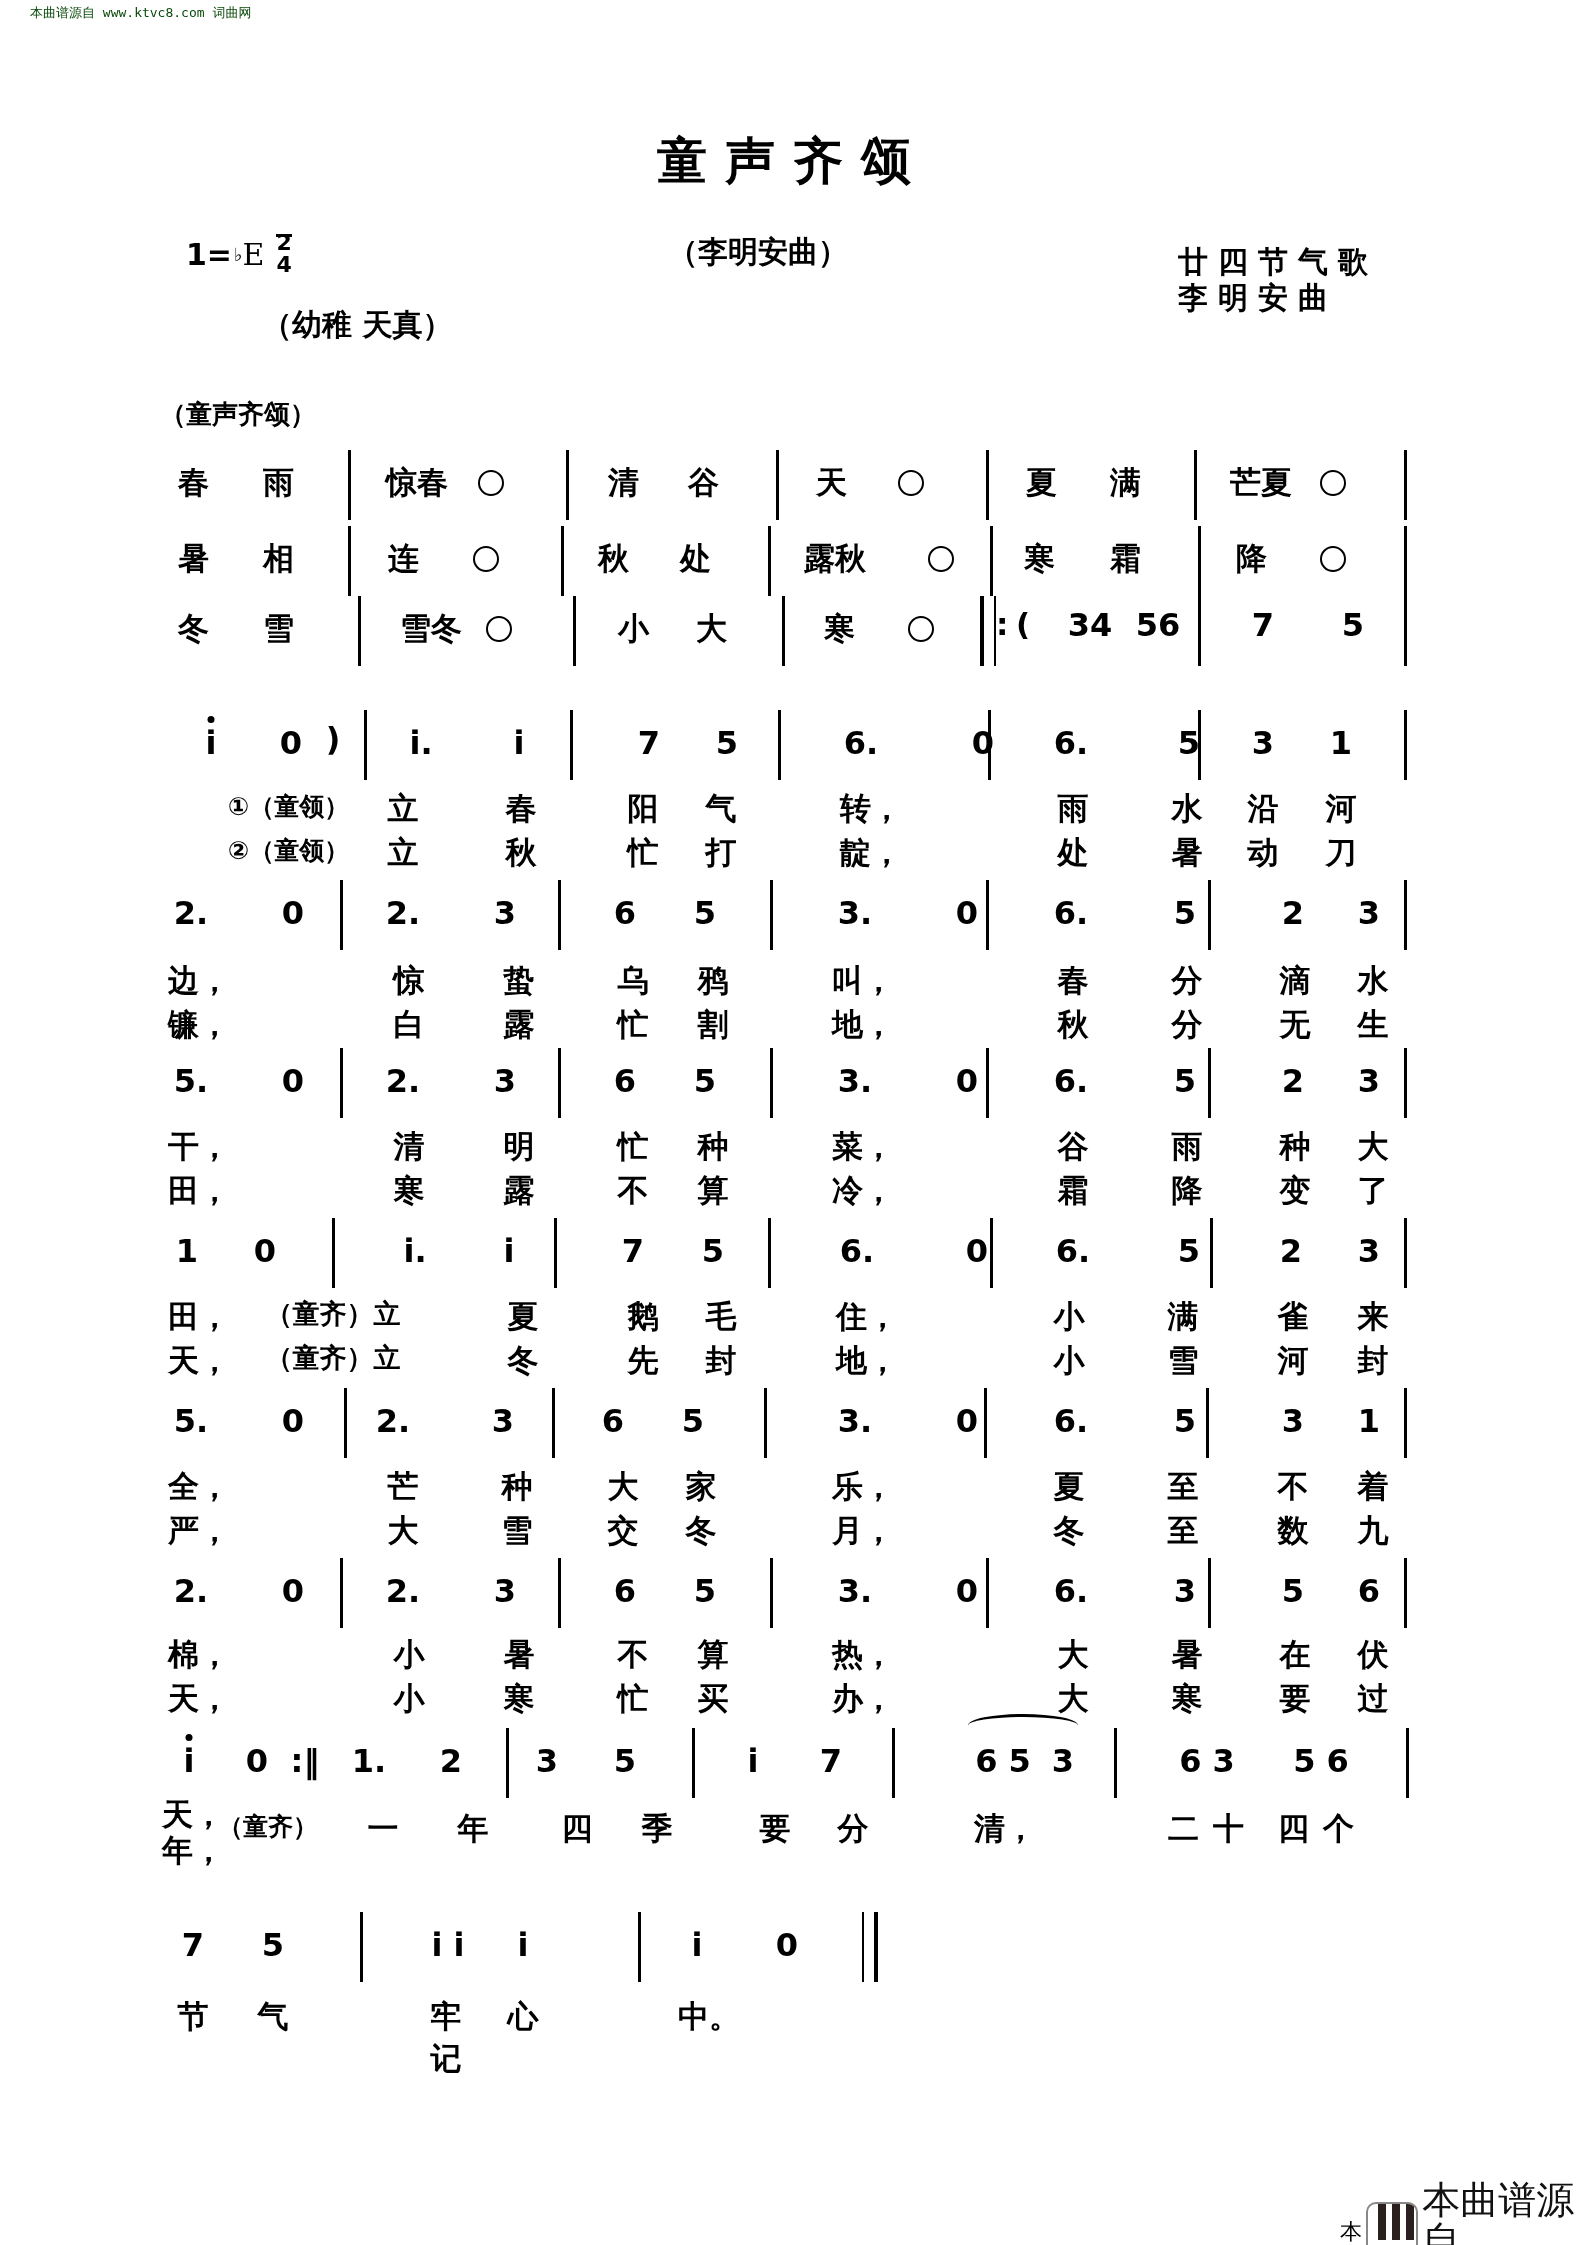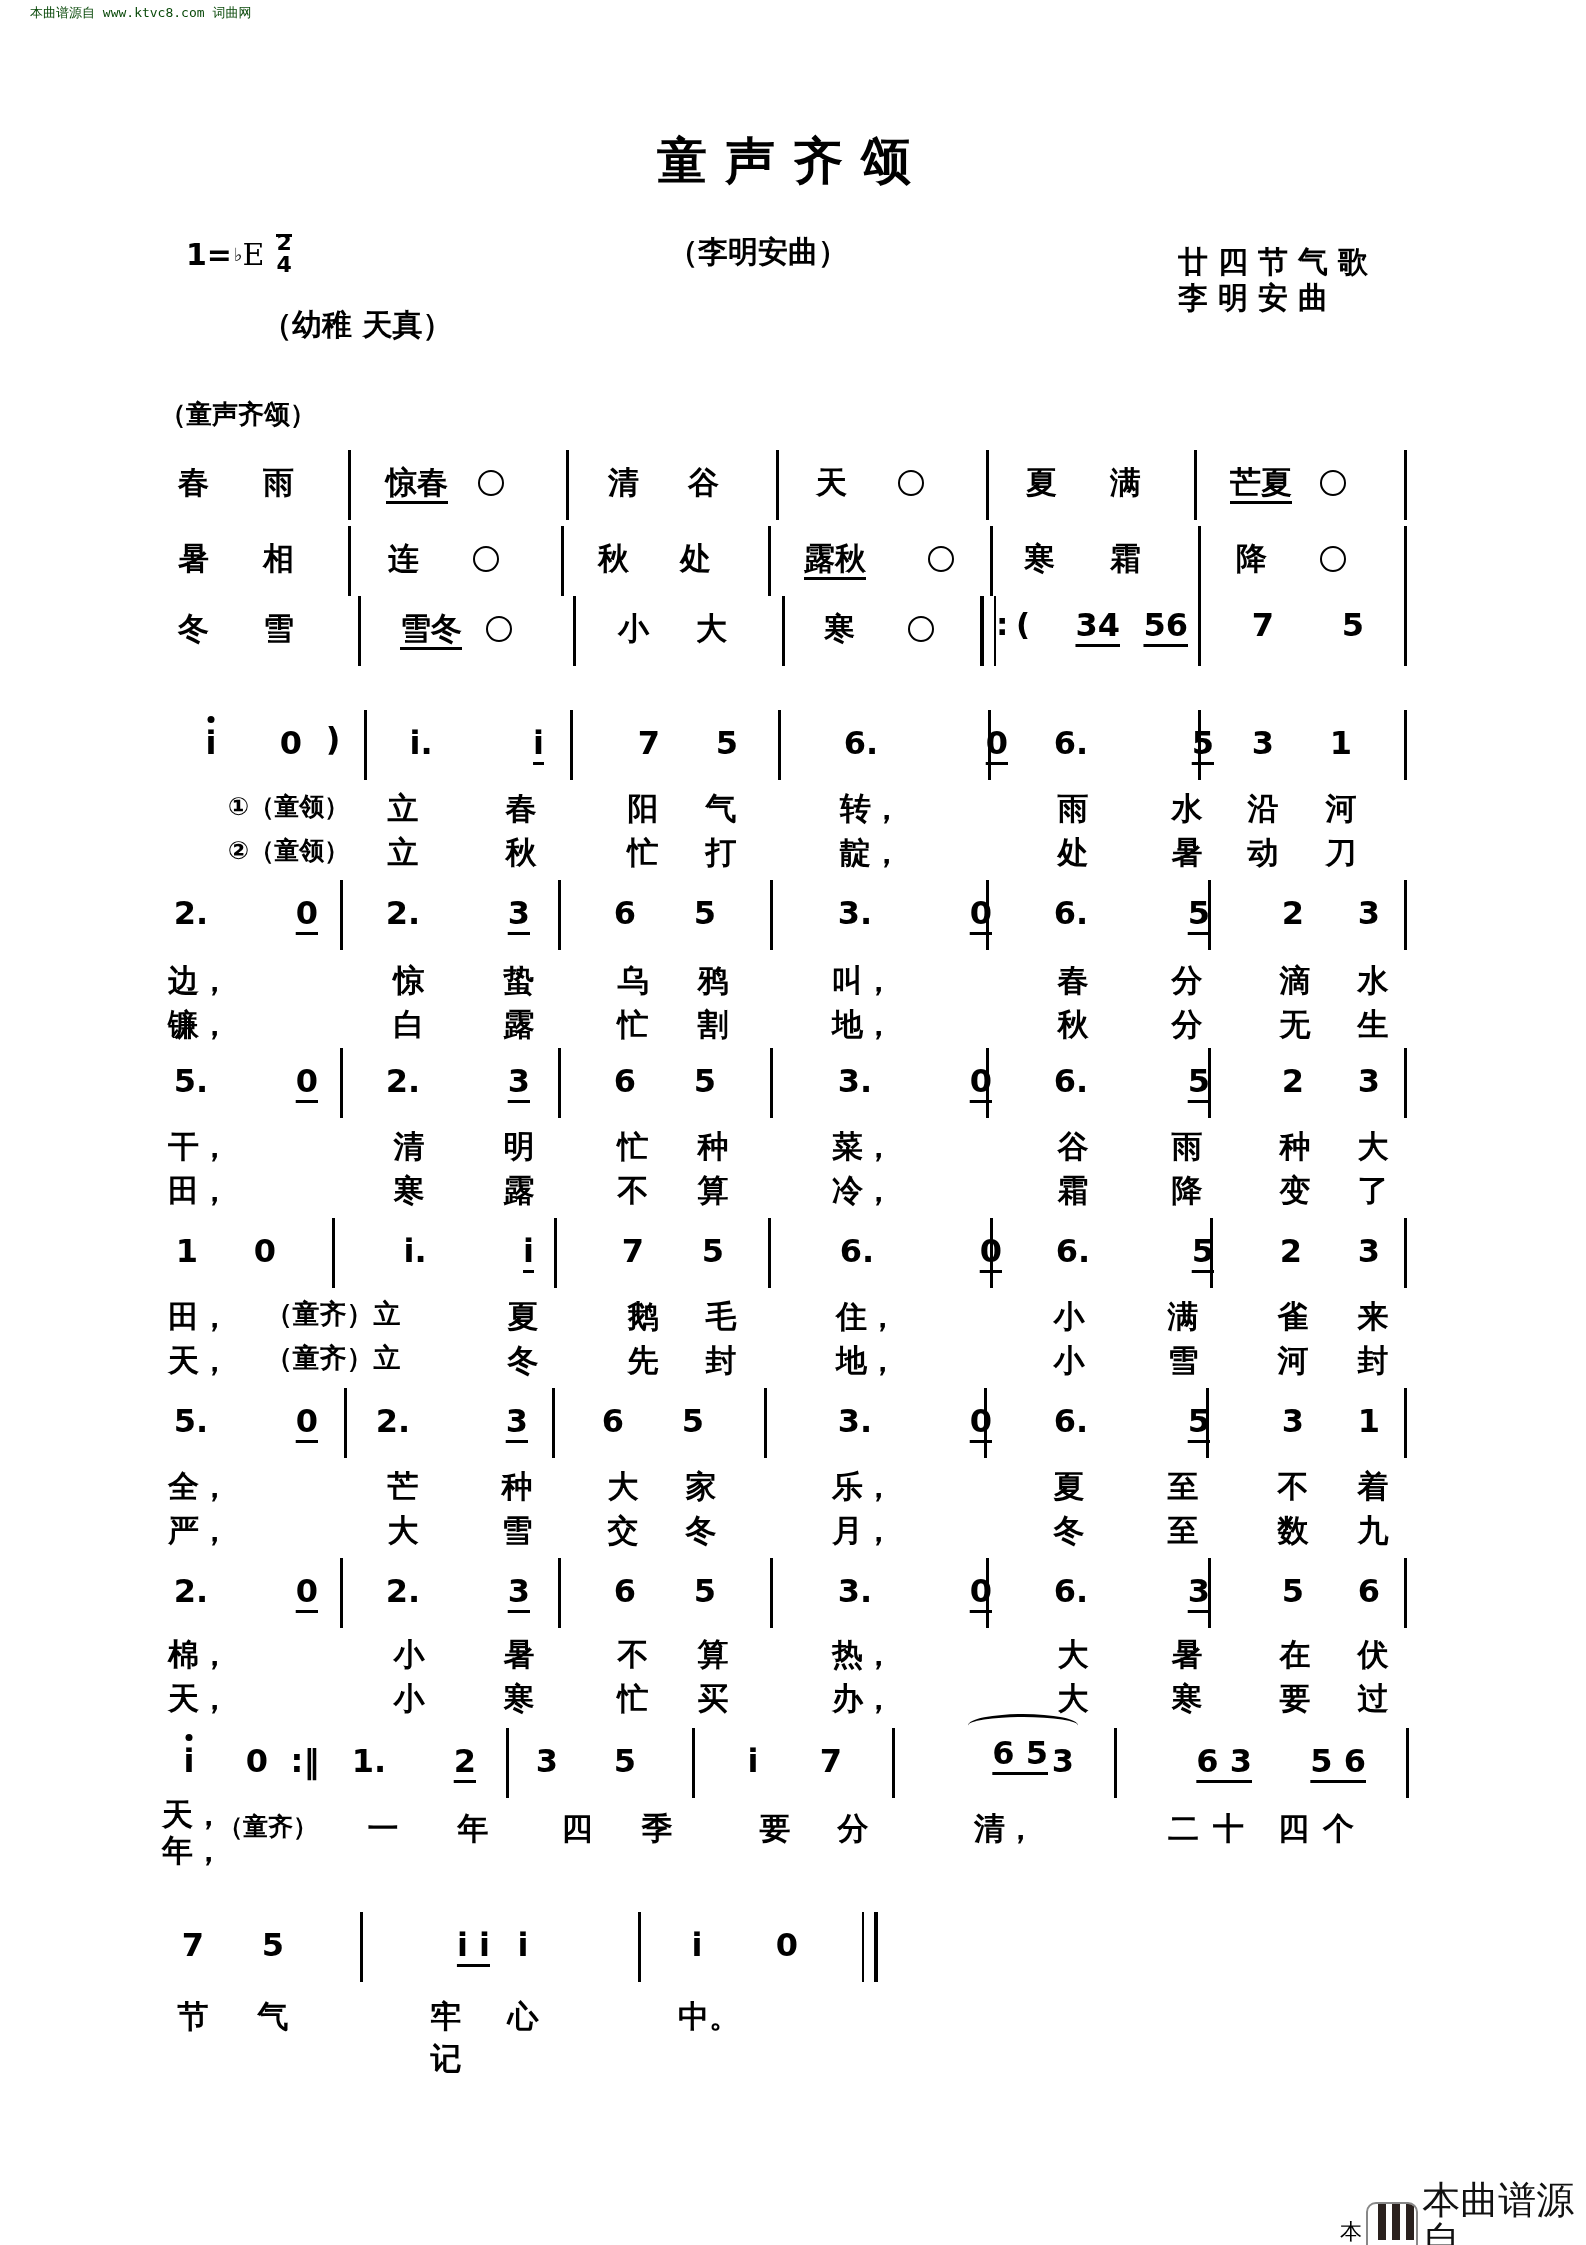--- a/index.html
+++ b/index.html
@@ -21,21 +21,21 @@
   .credits { position: absolute; left: 1178px; top: 244px; font-size: 30px; font-weight: bold;
              line-height: 36px; letter-spacing: 10px; }
   .section { position: absolute; left: 160px; top: 397px; font-size: 26px; font-weight: bold; }
 
   
   .row { position: absolute; left: 168px; width: 1240px; }
   .bar { position: absolute; width: 3px; background: #000; }
   .dbar { position: absolute; width: 10px; border-left: 4px solid #000; border-right: 2px solid #000; }
   .cell { position: absolute; font-size: 32px; font-weight: bold; text-align: center; width: 50px; }
   .ly { position: absolute; font-size: 31px; text-align: center; width: 50px; font-weight: bold; }
-  .ul { text-decoration: underline; text-underline-offset: 8px; text-decoration-thickness: 3px; text-align: right; }
+  .ul { text-underline-offset: 8px; text-decoration-thickness: 3px; }
   .hidot { position: relative; display: inline-block; }
   .hidot::before { content: ""; position: absolute; left: 50%; top: -8px; width: 7px; height: 7px;
                    background: #000; border-radius: 50%; transform: translateX(-50%); }
   .chant { position: absolute; font-size: 31px; font-weight: bold; }
   .circle { display: inline-block; width: 22px; height: 22px; border: 2px solid #000; border-radius: 50%;
             vertical-align: middle; }
   .tag { font-size: 25px; font-weight: bold; }
   .slur { position: absolute; border-top: 3px solid #000; border-radius: 50% 50% 0 0; height: 20px; }
   .logo { position: absolute; left: 1340px; top: 2180px; display: flex; align-items: center; }
   .logo .ben { font-size: 22px; margin-right: 4px; }
@@ -393,21 +393,21 @@
   <span class="cell" style="left:176px;top:14px">1.</span>
   <span class="cell ul" style="left:258px;top:14px">2</span>
   <div class="bar" style="left:338px;top:0;height:70px"></div>
   <span class="cell" style="left:354px;top:14px">3</span>
   <span class="cell" style="left:432px;top:14px">5</span>
   <div class="bar" style="left:524px;top:0;height:70px"></div>
   <span class="cell" style="left:560px;top:14px">i̇</span>
   <span class="cell" style="left:638px;top:14px">7</span>
   <div class="bar" style="left:724px;top:0;height:70px"></div>
   <div class="slur" style="left:800px;top:-14px;width:110px"></div>
-  <span class="cell ul" style="left:790px;top:6px;width:90px">6 5</span>
+  <span class="cell ul" style="left:790px;top:14px;width:90px">6 5</span>
   <span class="cell" style="left:870px;top:14px">3</span>
   <div class="bar" style="left:946px;top:0;height:70px"></div>
   <span class="cell ul" style="left:994px;top:14px;width:90px">6 3</span>
   <span class="cell ul" style="left:1108px;top:14px;width:90px">5 6</span>
   <div class="bar" style="left:1238px;top:0;height:70px"></div>
   <span class="ly" style="left:-6px;top:66px;width:60px">天，</span>
   <span class="ly" style="left:-6px;top:102px;width:60px">年，</span>
   <span class="tag" style="position:absolute;left:50px;top:82px">（童齐）</span>
   <span class="ly" style="left:190px;top:80px">一</span>
   <span class="ly" style="left:280px;top:80px">年</span>

